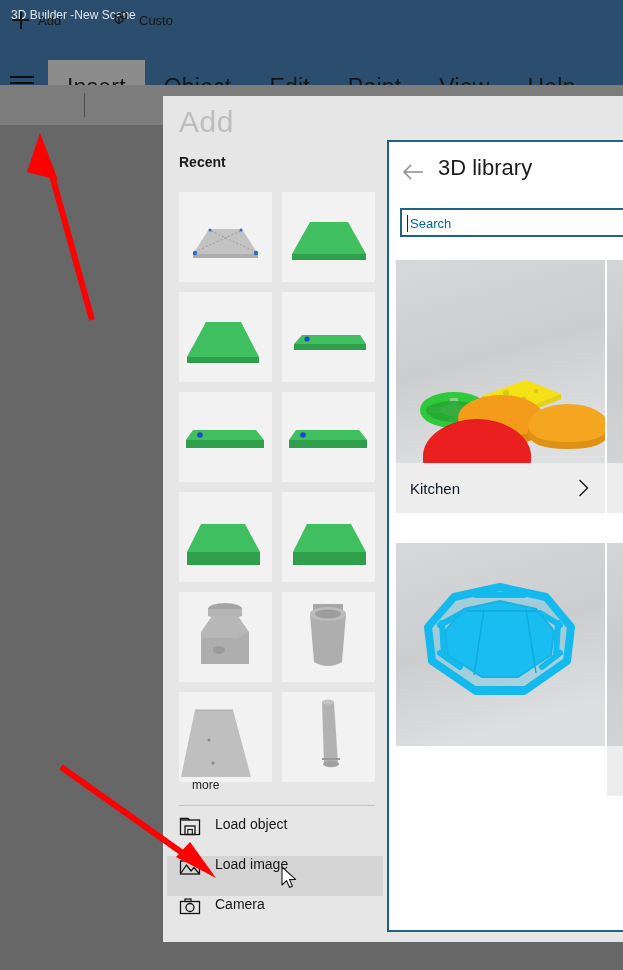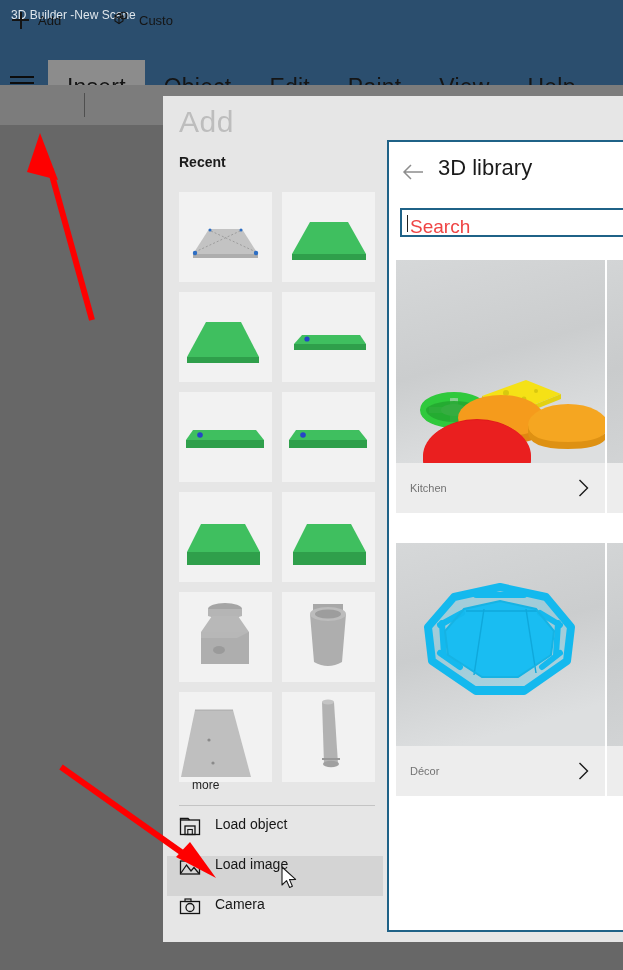--- a/index.html
+++ b/index.html
@@ -131,36 +131,36 @@
     font-size: 22px; font-weight: 300; color: #1a1a1a; white-space: nowrap;
   }
   .searchbox {
     position: absolute; left: 11px; top: 66px; width: 248px; height: 29px;
     border: 2px solid #1f6287; background: #fff;
   }
   .searchbox .caret {
     position: absolute; left: 5px; top: 5px; width: 1px; height: 17px; background: #222;
   }
   .searchbox .ph {
-    position: absolute; left: 8px; top: 6px; font-size: 19px; color: #ef4444;
+    position: absolute; left: 8px; top: 6px; font-size: 13px; color: #0369a1;
   }
 
   .tilecol { position: absolute; left: 7px; top: 118px; }
   .tilecol2 { position: absolute; left: 218px; top: 118px; }
   .tile {
     width: 209px; background: #ededed; margin-bottom: 30px; cursor: pointer;
   }
   .tile-img { width: 209px; height: 203px; position: relative; overflow: hidden;
     background: linear-gradient(160deg,#d3d5d6 0%,#c9cbcc 40%,#d8dadb 100%); }
   .tile-img svg { display: block; width: 100%; height: 100%; }
   .tile-bar {
     height: 50px; display: flex; align-items: center; justify-content: space-between;
     padding: 0 16px 0 14px;
   }
-  .tile-bar .t-label { font-size: 11px; color: #737373; }
+  .tile-bar .t-label { font-size: 15px; color: #0f172a; }
   .tile-bar .chev { width: 11px; height: 18px; }
 
   
   .arrows { position: absolute; left: 0; top: 0; width: 623px; height: 970px; pointer-events: none; }
 
   
   .cursor { position: absolute; left: 281px; top: 866px; width: 18px; height: 26px; }
 </style>
 </head>
 <body>
@@ -442,28 +442,20 @@
             </g>
 
             <g stroke="#0fa8db" stroke-width="1.4" fill="none">
               <path d="M88 66 L78 132"></path>
               <path d="M130 66 L140 130"></path>
               <path d="M70 68 L142 68"></path>
             </g>
             <polygon points="104,58 140,66 158,88 155,112 122,134 86,134 52,112 49,88 68,66" fill="none" stroke="#16b3e4" stroke-width="2"></polygon>
           </svg>
         </div>
-        <div class="tile-bar">
-          <span class="t-label">Décor</span>
-          <span class="chev">
-            <svg width="11" height="18" viewBox="0 0 11 18">
-              <path d="M1.5 1 L9.5 9 L1.5 17" fill="none" stroke="#1a1a1a" stroke-width="1.4"></path>
-            </svg>
-          </span>
-        </div>
       </div>
     </div>
 
     <div class="tilecol2">
       <div class="tile">
         <div class="tile-img"></div>
         <div class="tile-bar"></div>
       </div>
       <div class="tile">
         <div class="tile-img"></div>

